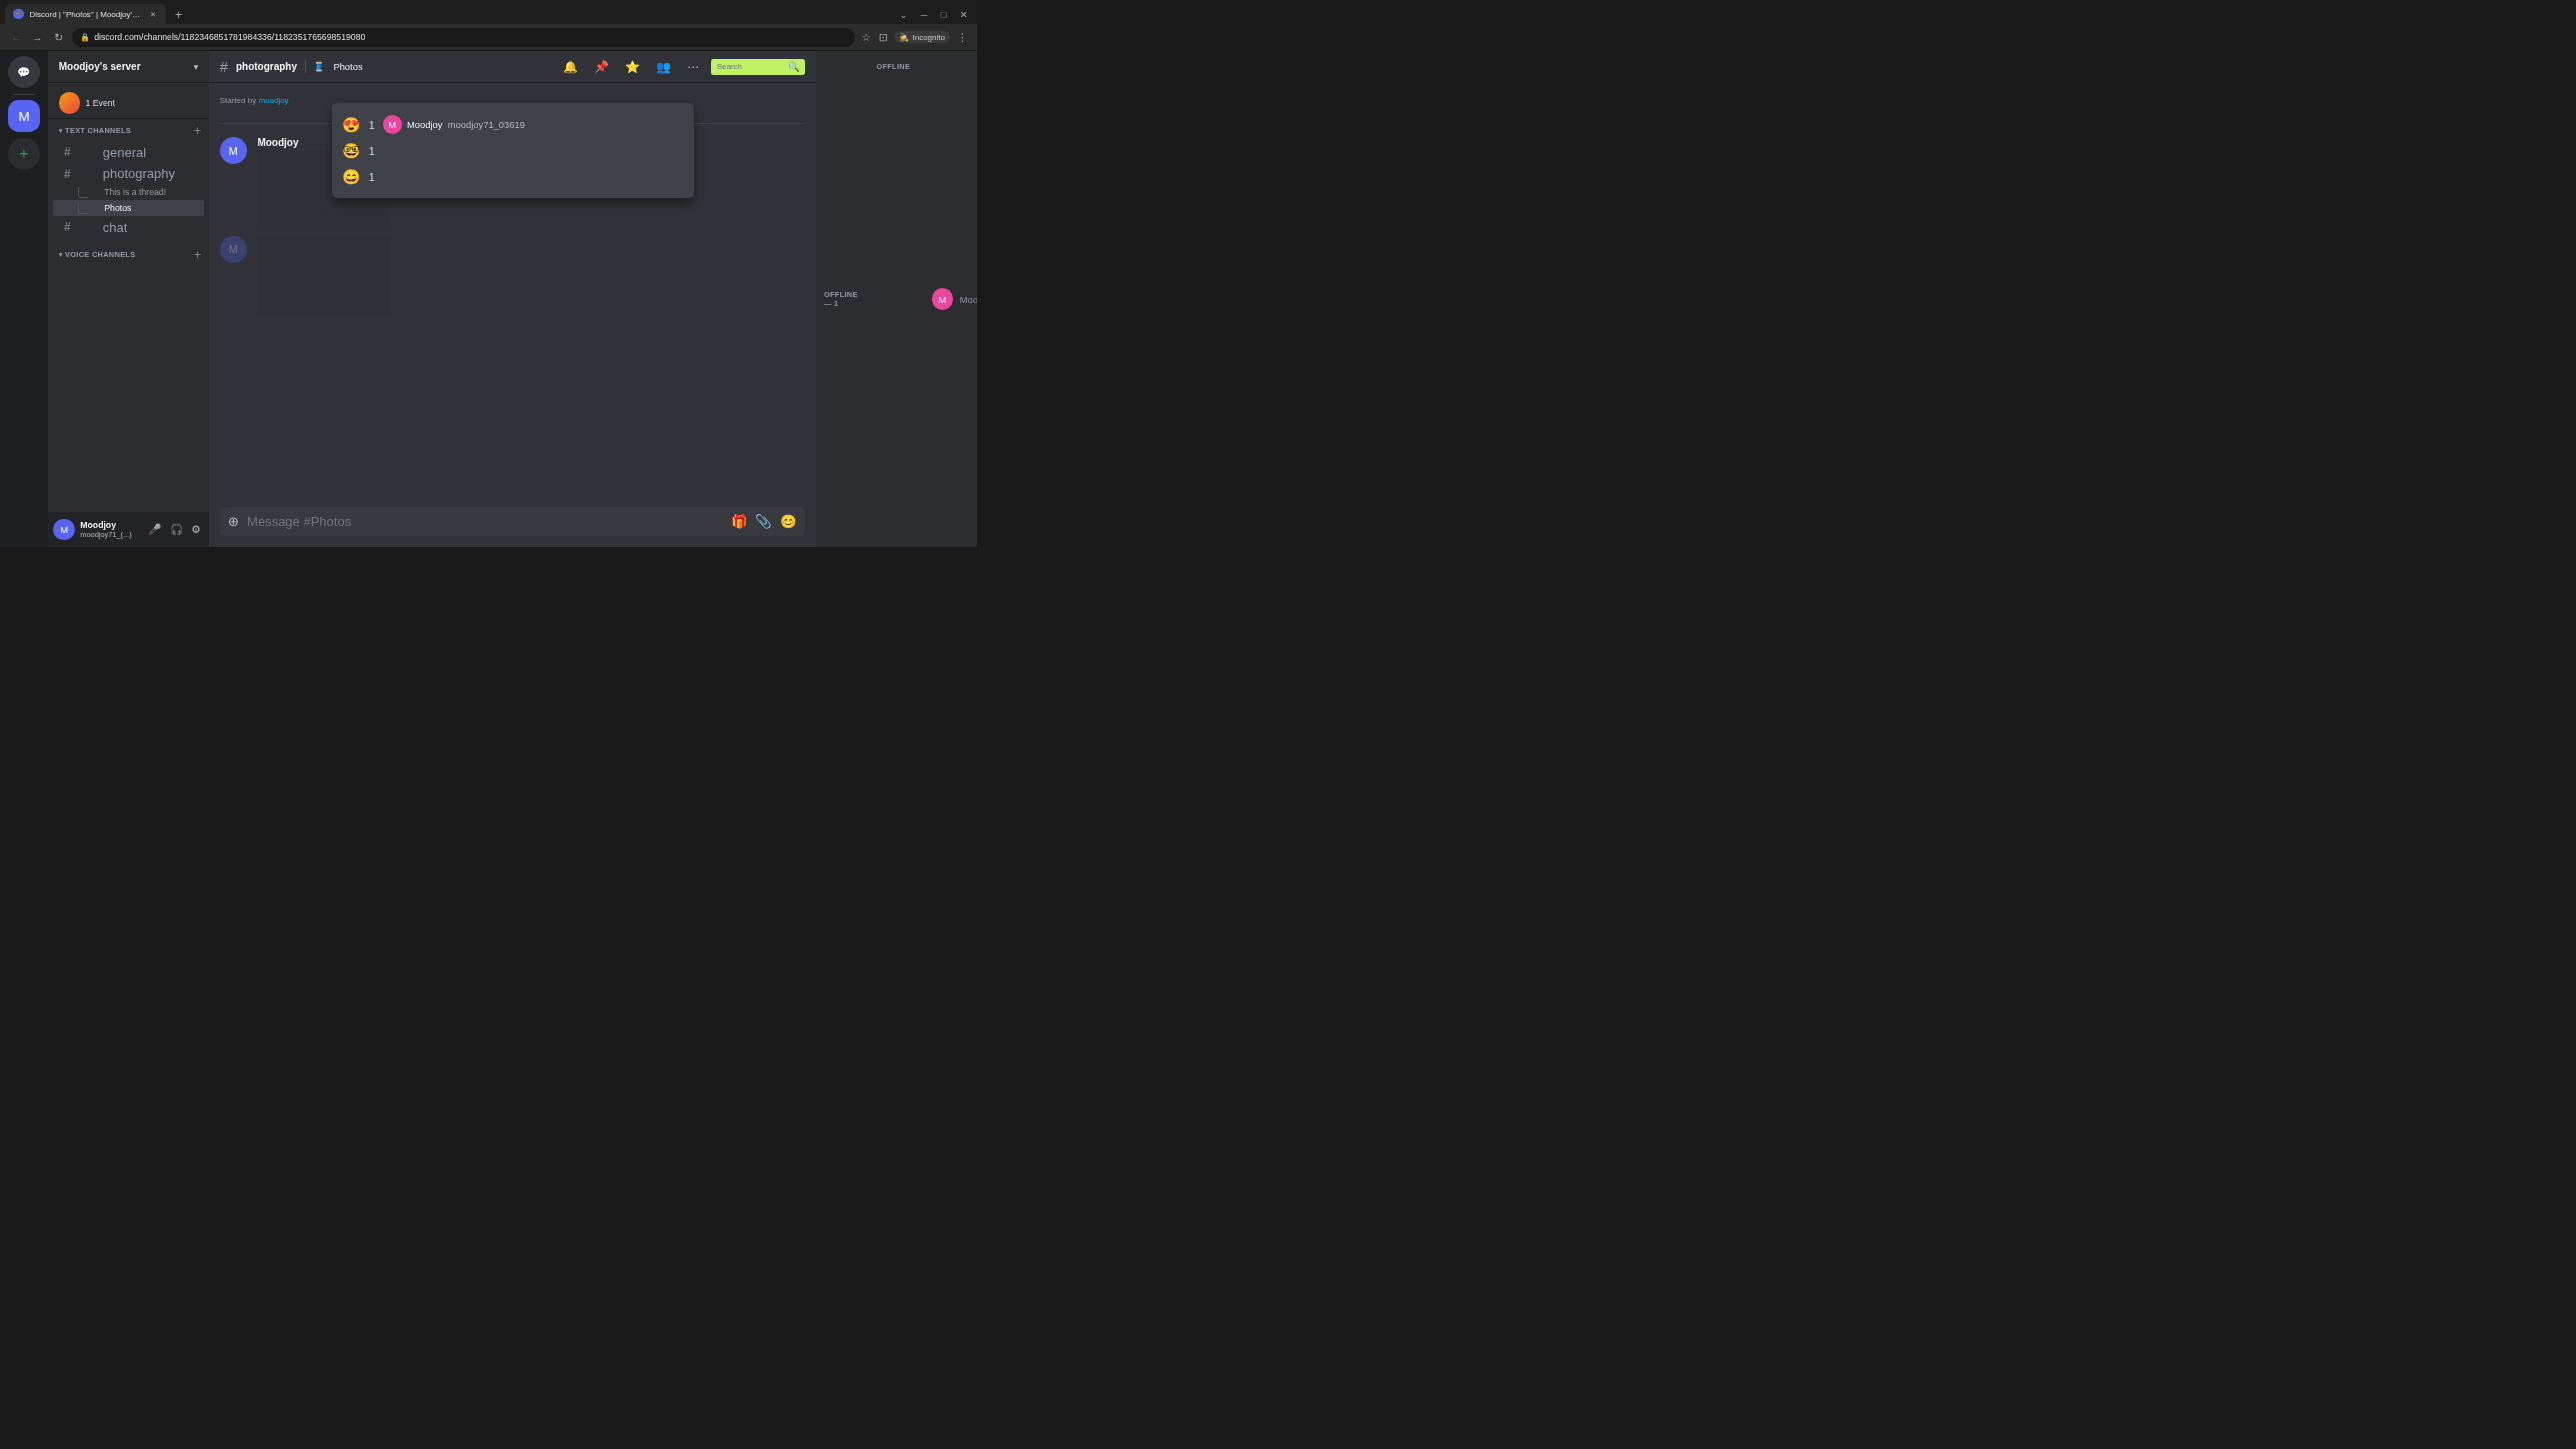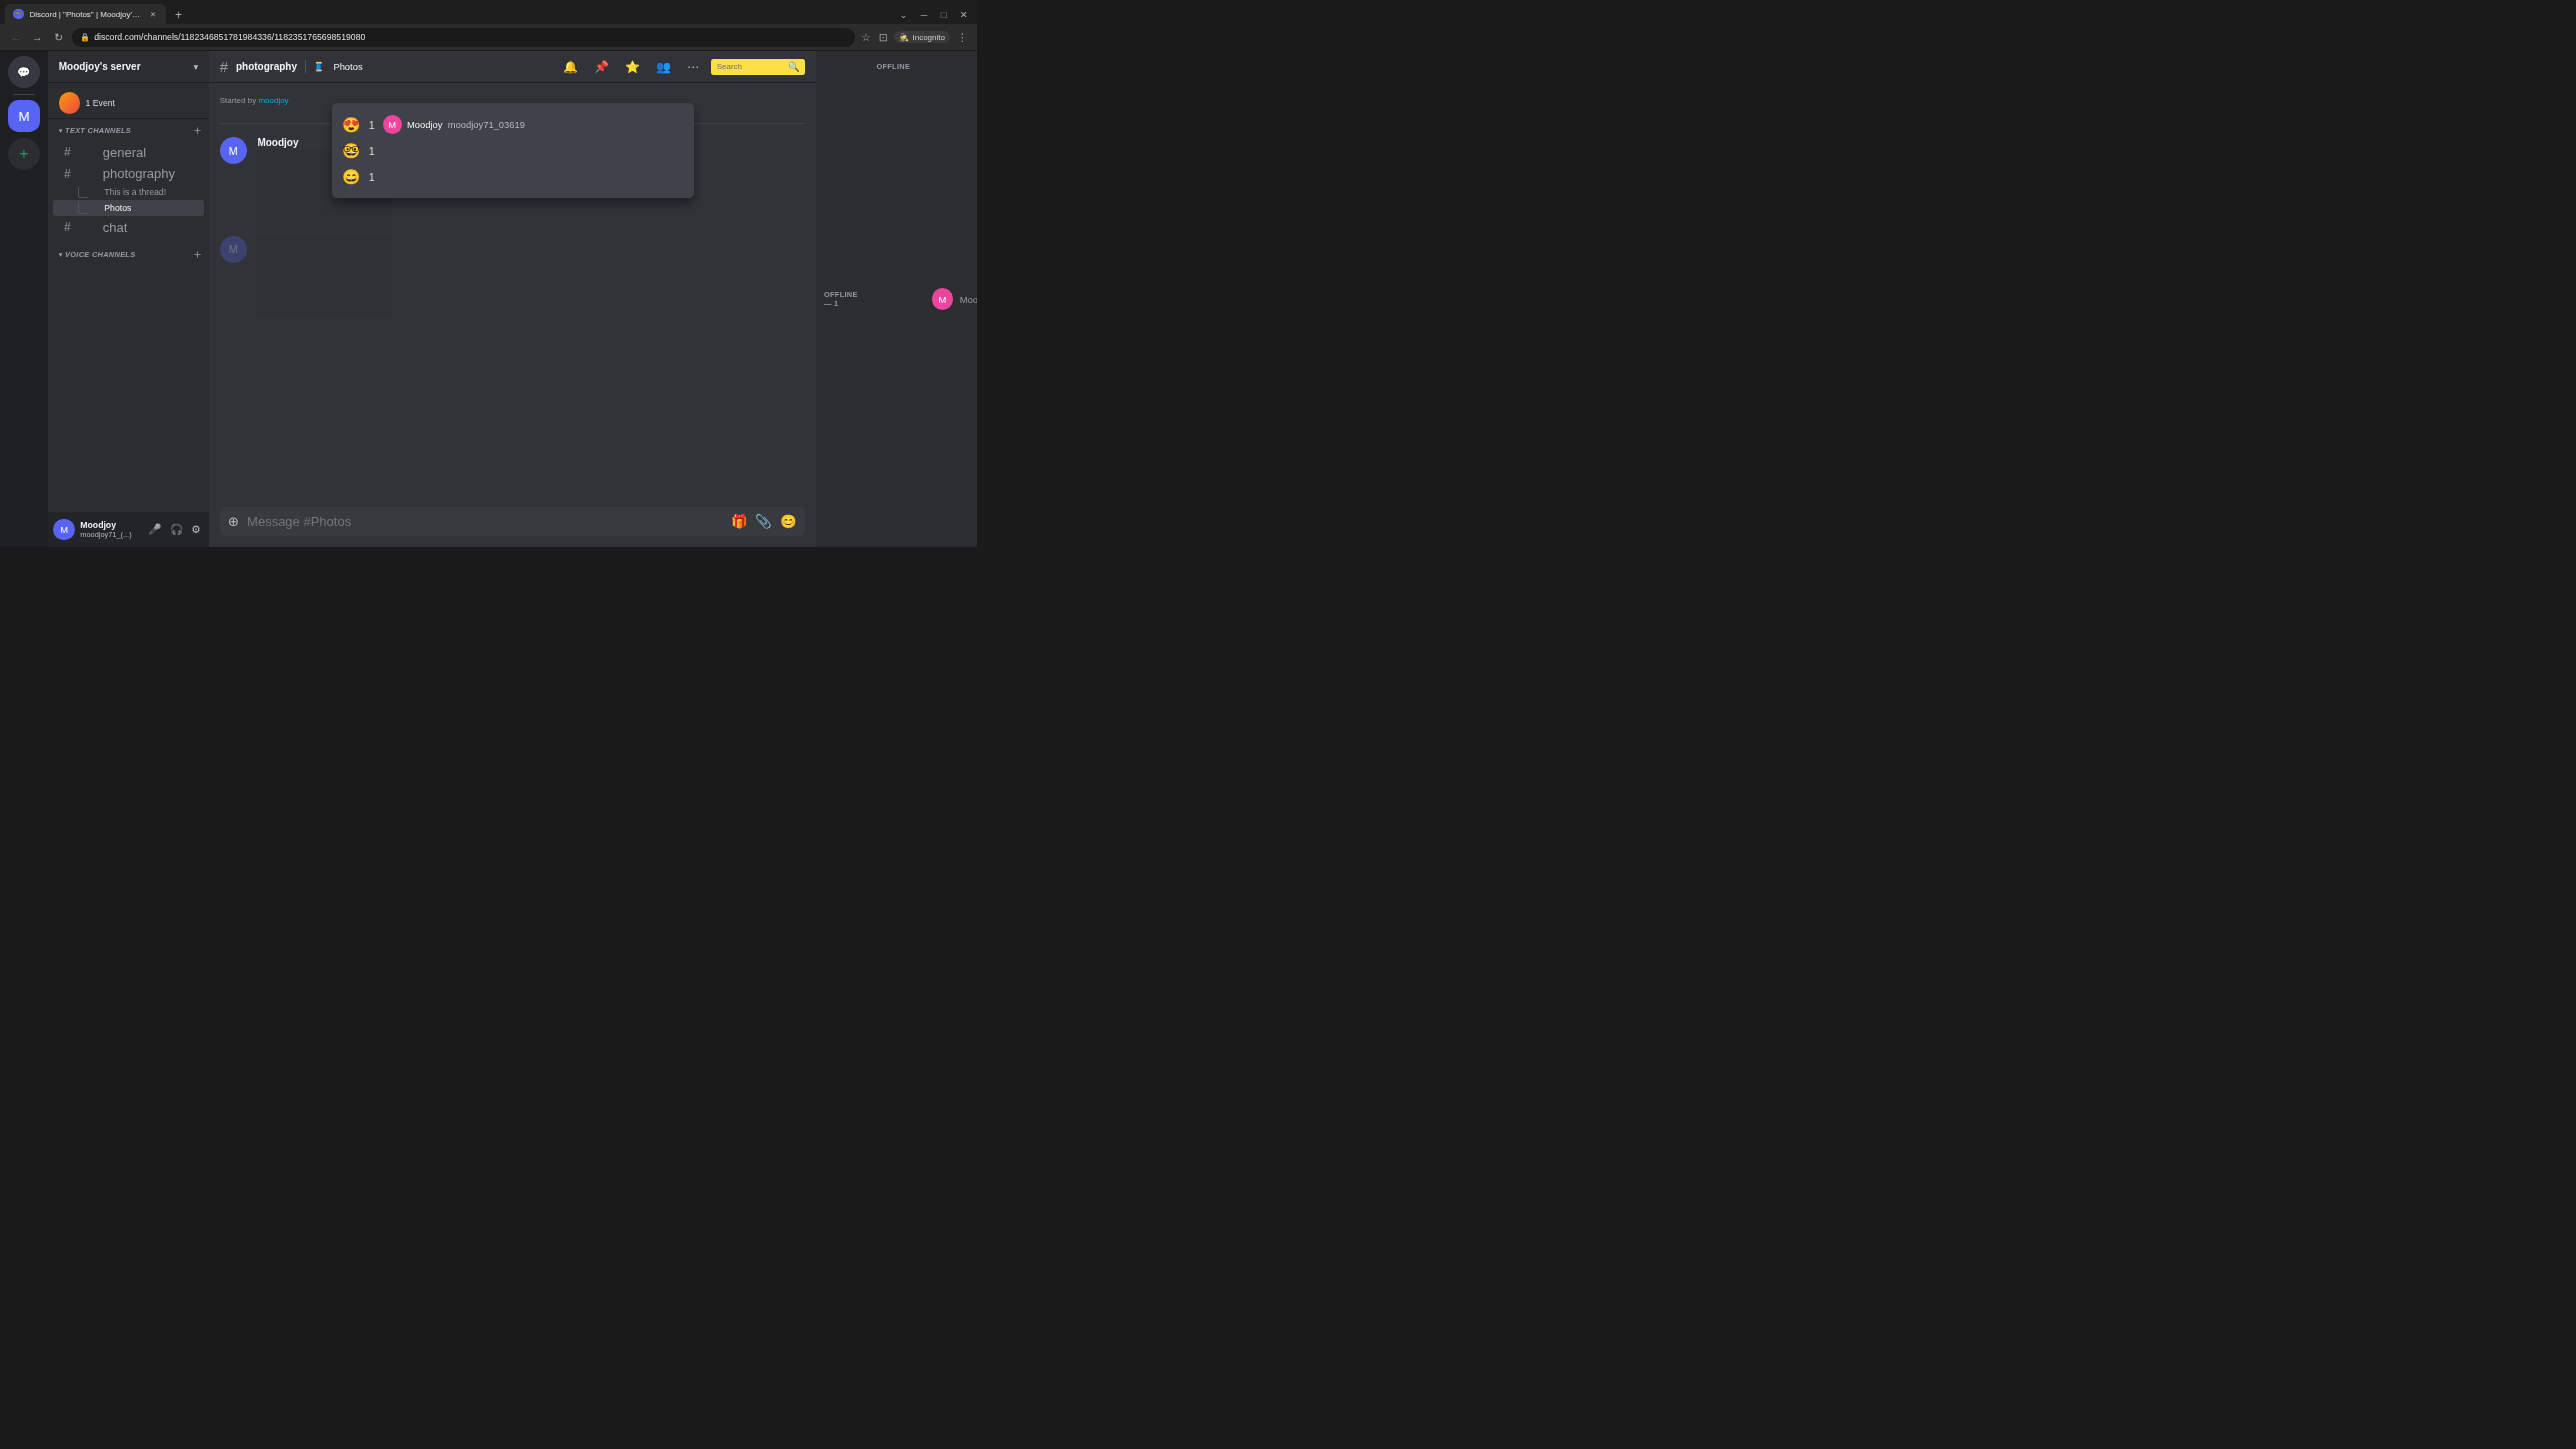--- a/index.html
+++ b/index.html
@@ -241,21 +241,20 @@
       color: #949ba4;
       font-size: 7.4px;
     }
     .section-title {
       font-size: 7.4px;
       font-weight: 700;
       color: #949ba4;
       text-transform: uppercase;
       letter-spacing: 0.3px;
       flex: 1;
-      font-style: italic;
     }
     .section-add {
       color: #949ba4;
       font-size: 12px;
       cursor: pointer;
     }
     .channel-item {
       display: flex;
       align-items: center;
       padding: 2.7px 5.4px 2.7px 10.7px;
@@ -370,21 +369,21 @@
     .ch-hash { color: #949ba4; font-size: 14.8px; }
     .ch-name { font-size: 10px; font-weight: 600; color: #f2f3f5; }
     .ch-divider { width: 0.7px; height: 13.4px; background: #4f545c; }
     .ch-thread-icon { color: #b5bac1; font-size: 9.4px; }
     .ch-thread-name { font-size: 9.4px; color: #f2f3f5; font-weight: 500; }
     .ch-spacer { flex: 1; }
     .ch-btn { color: #b5bac1; font-size: 12px; cursor: pointer; padding: 2.7px 4px; }
     .ch-search {
       width: 94px;
       height: 16px;
-      background: #fde047;
+      background: #bef264;
       border-radius: 2.7px;
       display: flex;
       align-items: center;
       padding: 0 5.4px;
       gap: 2.7px;
     }
 
     
     .messages-area {
       flex: 1;

